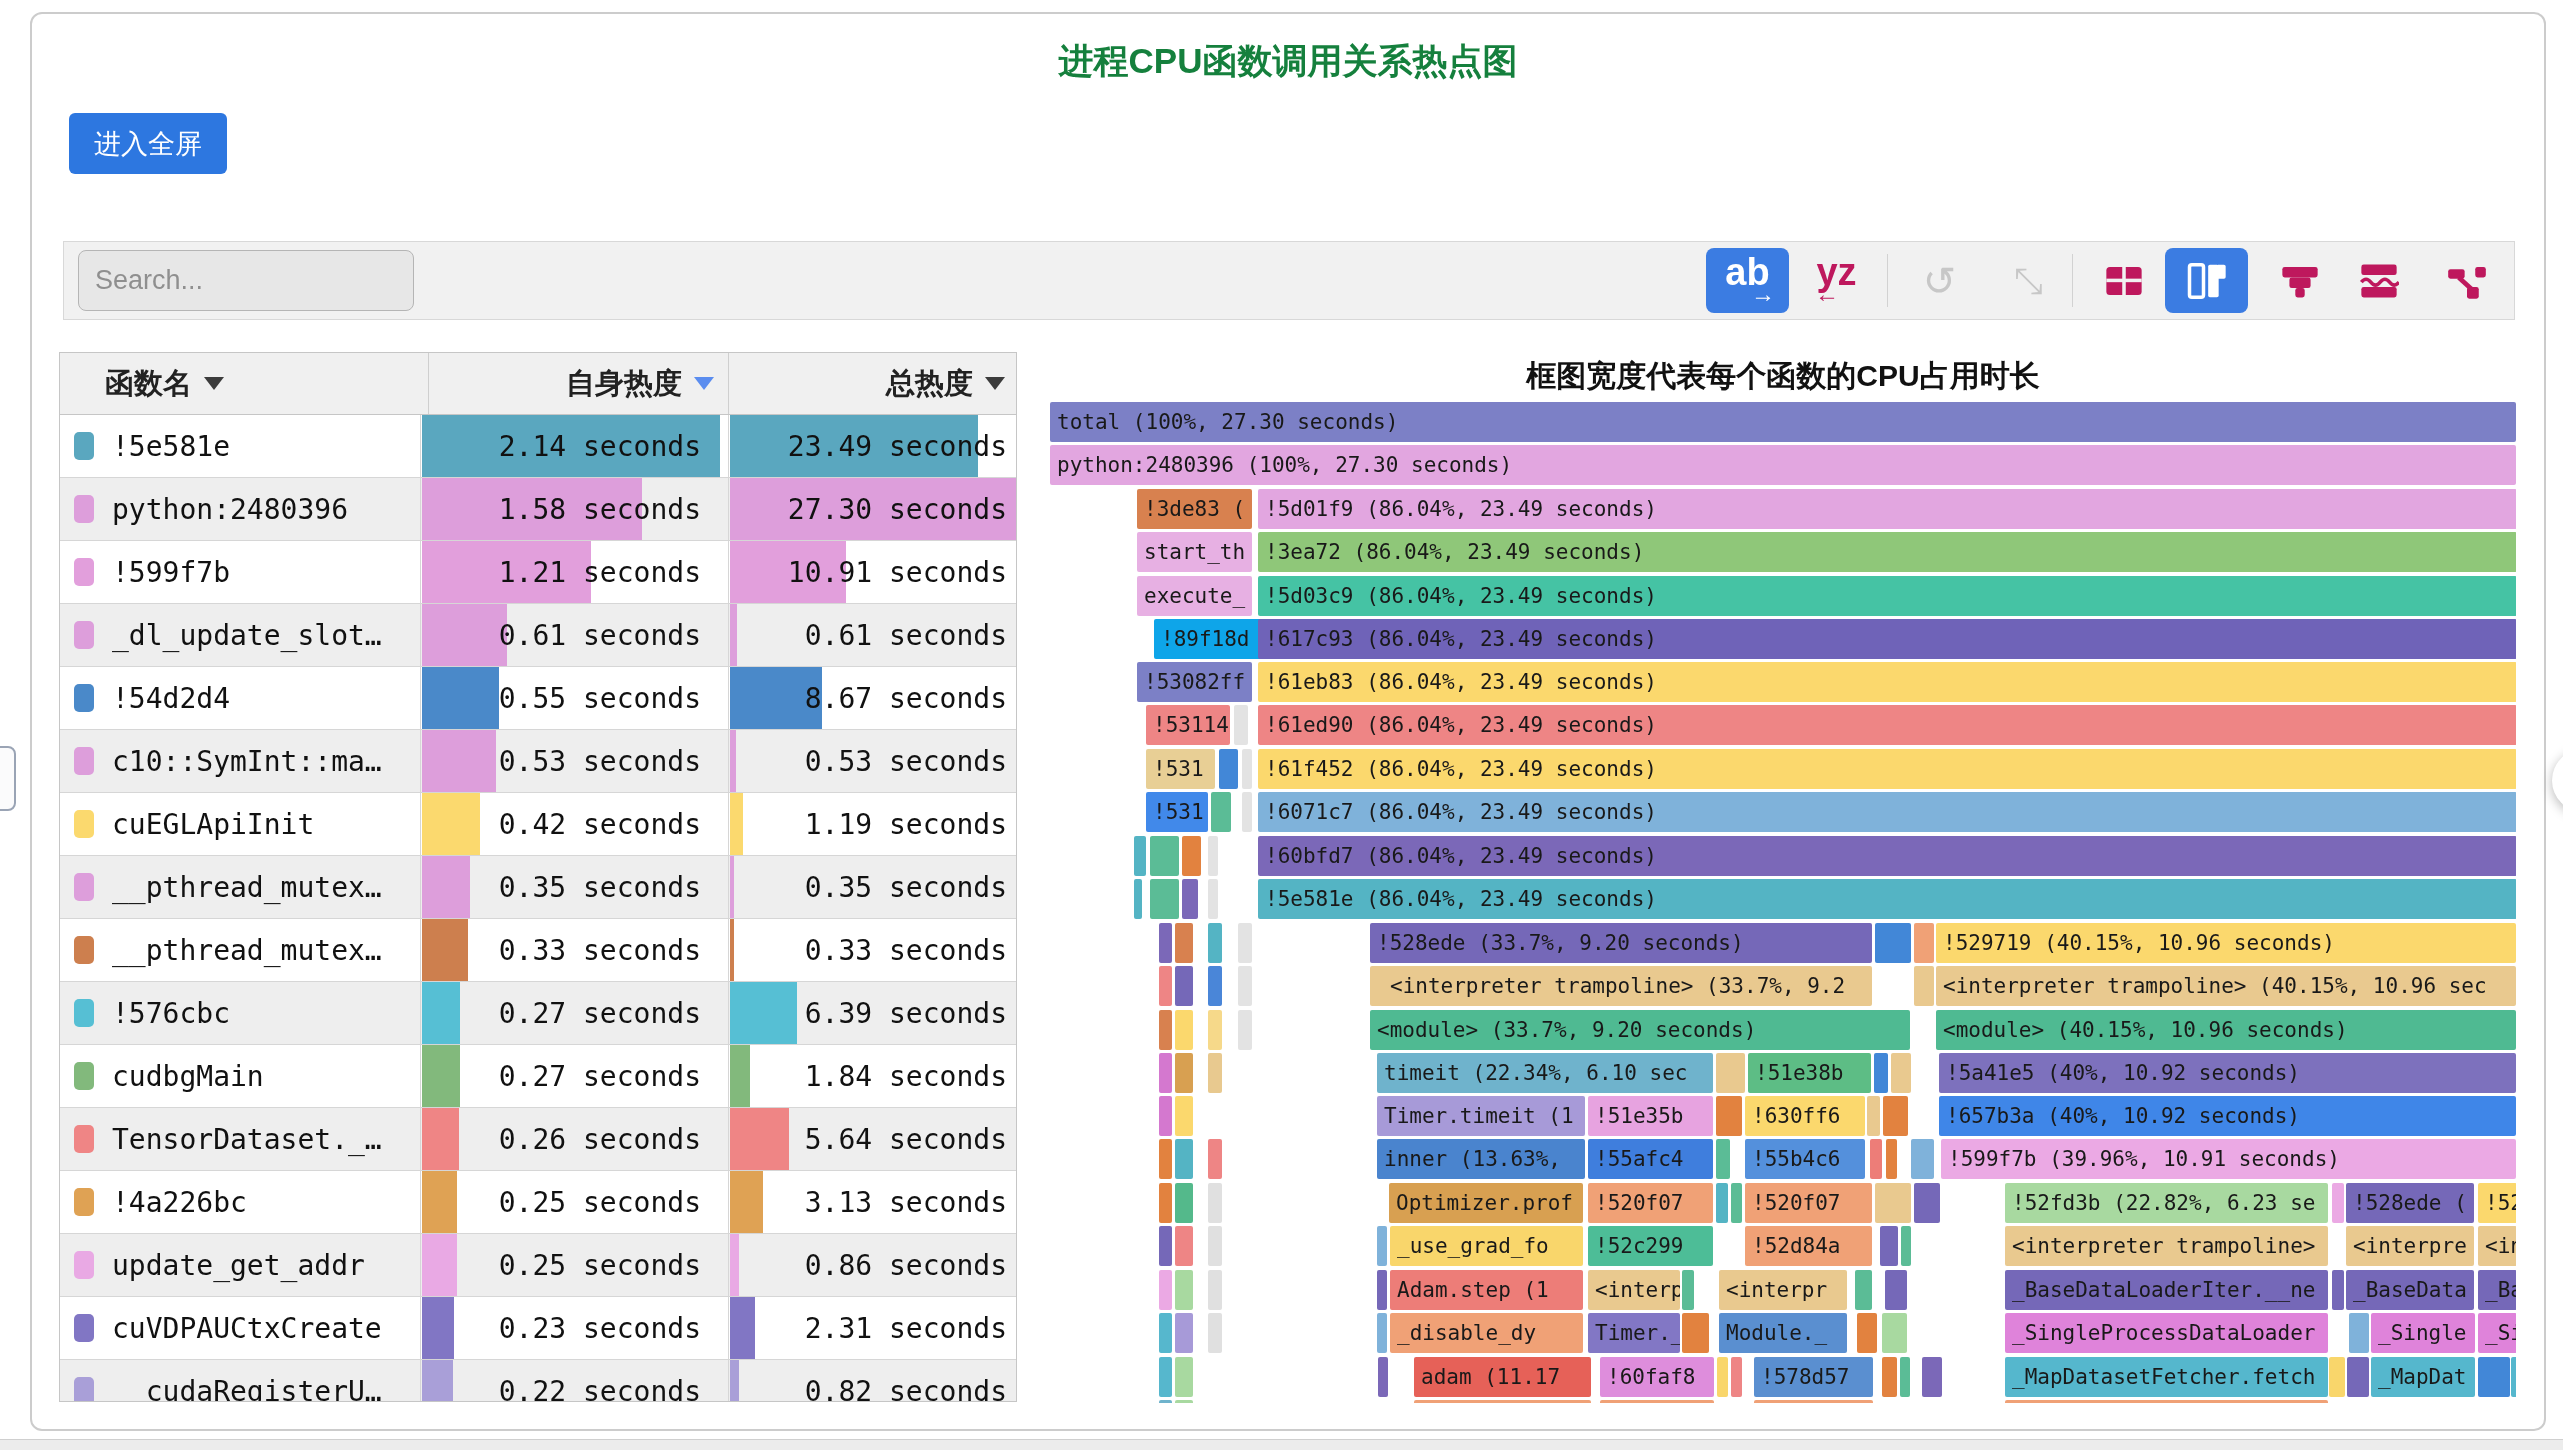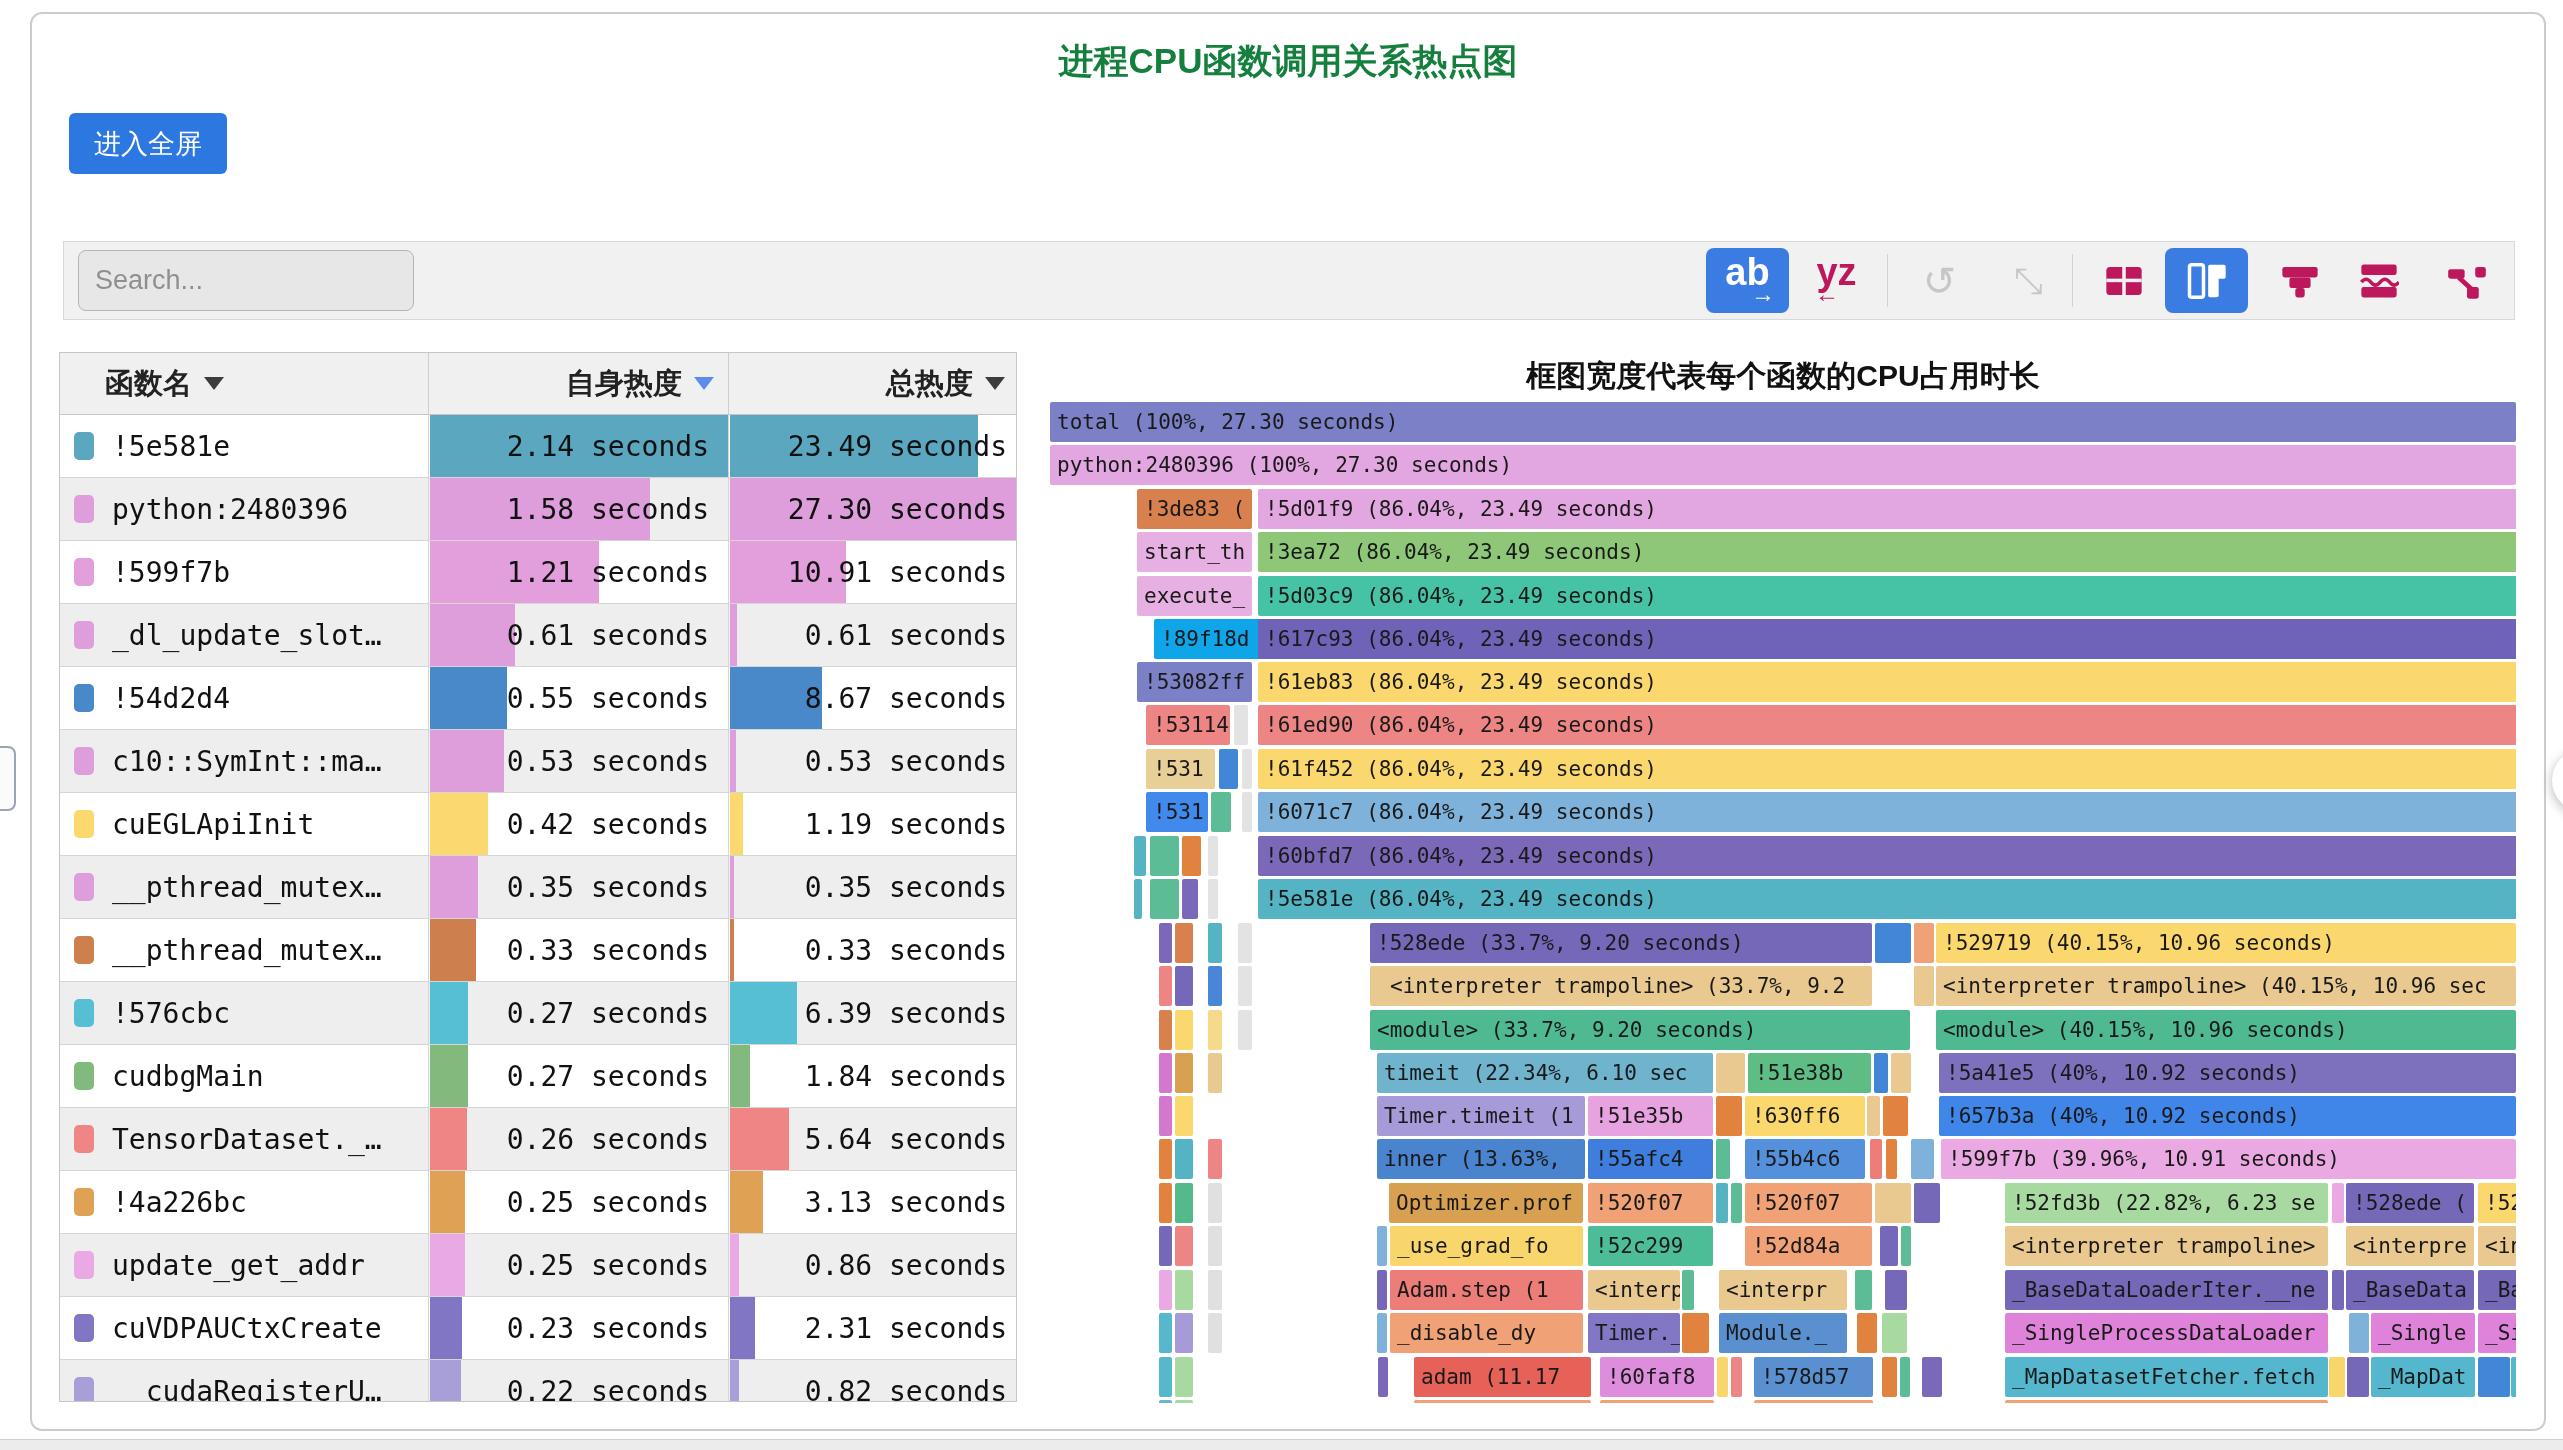--- a/index.html
+++ b/index.html
@@ -46,21 +46,21 @@
   .sort-arrow{width:0;height:0;border-left:10px solid transparent;border-right:10px solid transparent;
     border-top:13px solid #3c3c3c;margin-left:12px;}
   .sort-arrow.blue{border-top-color:#5b8def;}
   .trow{position:relative;height:63px;border-bottom:1px solid #d6d6d6;box-sizing:border-box;background:#fff;}
   .trow.alt{background:#eeeeee;}
   .cell-name{position:absolute;left:0;top:0;width:368px;height:100%;display:flex;align-items:center;
     gap:18px;padding-left:14px;box-sizing:border-box;overflow:hidden;}
   .chip{width:20px;height:28px;border-radius:5px;flex:0 0 auto;}
   .name-text{font-size:28px;color:#111;white-space:nowrap;}
   .vcell{position:absolute;top:0;height:100%;border-left:1px solid #d6d6d6;box-sizing:border-box;}
-  .vcell.self{left:368px;width:293px;}
+  .vcell.self{left:360px;width:293px;}
   .vcell.total{left:668px;width:291px;}
   .bar{position:absolute;left:1px;top:0;bottom:0;}
   .bar-label{position:absolute;right:12px;top:50%;transform:translateY(-50%);
     font-size:28px;color:#111;white-space:nowrap;}
 
   
   .flame-title{position:absolute;left:1050px;top:356px;width:1466px;text-align:center;
     font-size:30px;font-weight:bold;color:#111;}
   #flame{position:absolute;left:1050px;top:402px;width:1466px;height:1001px;overflow:hidden;}
   .fcell{position:absolute;height:40px;line-height:40px;font-size:21px;color:#191919;

